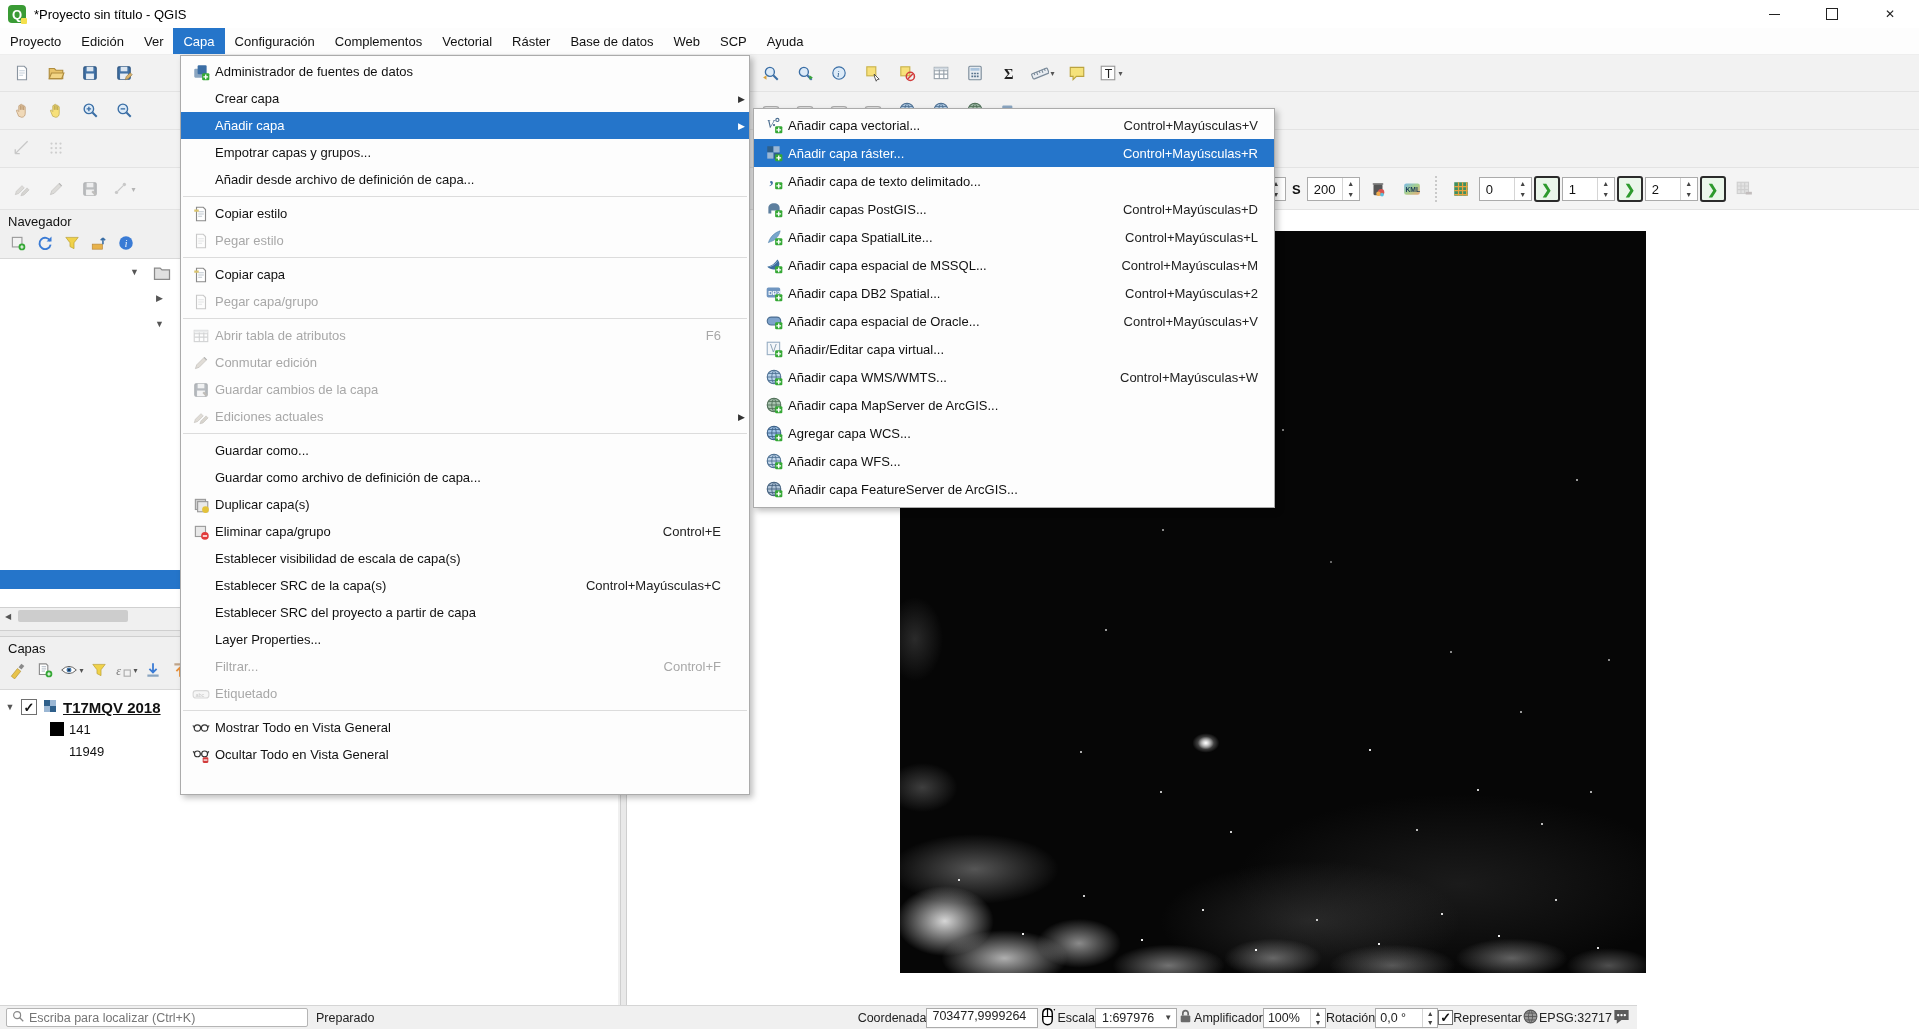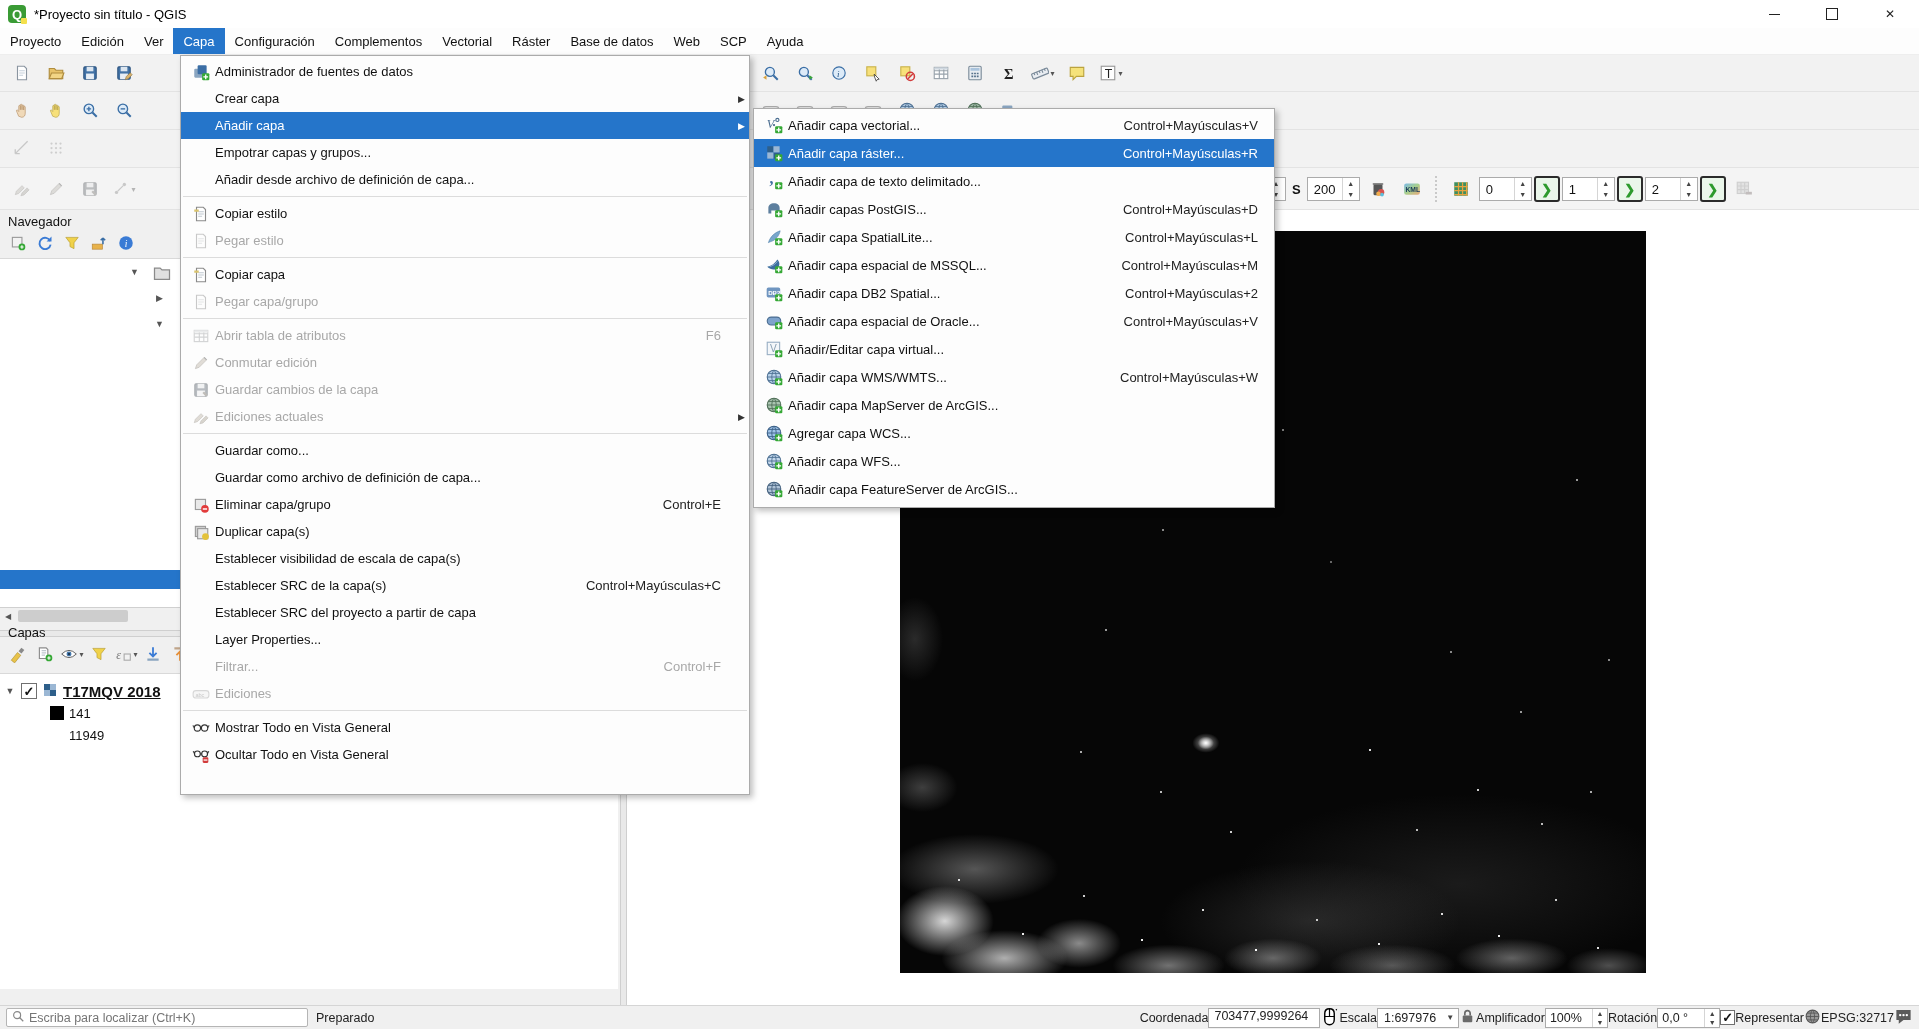--- a/index.html
+++ b/index.html
@@ -72,21 +72,21 @@
   .panel-title { font-size:13px; color:#111; padding:4px 8px 2px 8px; }
   .ptools { display:flex; align-items:center; gap:3px; padding:1px 4px 3px 6px; }
   .ptools .tbtn { width:24px; height:22px; }
   .nav-tree { position:absolute; left:0; top:48px; width:618px; height:349px; background:#fff; border-top:1px solid #d9d9d9; }
   .tree-glyph { position:absolute; font-size:9px; color:#555; }
   .sel-bar { position:absolute; left:0; top:360px; width:618px; height:19px; background:#2575ca; }
   .hscroll { position:absolute; left:0; top:397px; width:618px; height:17px; background:#f0f0f0; border-top:1px solid #d0d0d0; display:flex; align-items:center; }
   .harrow { width:16px; height:16px; display:flex; align-items:center; justify-content:center; font-size:8px; color:#555; background:#f0f0f0; }
   .hthumb { width:110px; height:12px; background:#cdcdcd; border-radius:2px; margin-left:2px; }
   .panel-divider { position:absolute; left:0; top:420px; width:620px; height:7px; background:#e9e9e9; border-top:1px solid #cfcfcf; border-bottom:1px solid #cfcfcf; }
-  .capas { position:absolute; left:0; top:411px; width:620px; height:368px; }
+  .capas { position:absolute; left:0; top:427px; width:620px; height:368px; }
   .layer-tree { position:absolute; left:0; top:52px; width:618px; height:316px; background:#fff; border-top:1px solid #d9d9d9; padding:6px 4px; }
   .lrow { display:flex; align-items:center; height:22px; gap:5px; }
   .lrow .exp { font-size:9px; color:#555; width:12px; text-align:center; }
   .cb { width:16px; height:16px; background:#fff; border:1px solid #707070; display:flex; align-items:center; justify-content:center; font-size:13px; font-weight:bold; color:#111; }
   .layer-name { font-weight:bold; text-decoration:underline; font-size:15px; }
   .swatch { width:14px; height:14px; display:inline-block; }
   .sw-black { background:#000; }
   .sw-white { background:#fff; }
   .child { margin-left:46px; }
 
@@ -100,21 +100,21 @@
   .mil { flex:1; white-space:nowrap; overflow:hidden; }
   .mis { margin:0 12px 0 20px; color:#222; white-space:nowrap; }
   .mia { width:12px; font-size:9px; color:#333; text-align:right; flex:none; }
   .mi.hl { background:#2575ca; color:#fff; }
   .mi.hl .mis, .mi.hl .mia { color:#fff; }
   .mi.disabled .mil, .mi.disabled .mis { color:#a8a8a8; }
   .mi.disabled .mic { opacity:.45; filter:grayscale(80%); }
   .msep { height:1px; background:#dcdcdc; margin:3px 2px; }
 
   
-  .statusbar { position:absolute; left:0; top:1005px; width:1919px; height:24px; background:#f0f0f0; border-top:1px solid #d5d5d5; display:flex; align-items:center; font-size:12.5px; color:#222; padding:0 6px; gap:8px; }
+  .statusbar { position:absolute; left:0; top:1005px; width:1637px; height:24px; background:#f0f0f0; border-top:1px solid #d5d5d5; display:flex; align-items:center; font-size:12.5px; color:#222; padding:0 6px; gap:8px; }
   .locator { width:302px; height:19px; background:#fff; border:1px solid #b5b5b5; border-radius:2px; display:flex; align-items:center; padding:0 4px; gap:4px; }
   .locator input { border:none; outline:none; flex:1; font-size:12.5px; font-family:"Liberation Sans",sans-serif; color:#333; background:transparent; }
   .sb-right { margin-left:auto; display:flex; align-items:center; }
   .sb-input { height:20px; background:#fff; border:1px solid #ababab; display:flex; align-items:flex-start; padding:0 5px; font-size:12.5px; }
   .sb-spin { height:20px; }
   .sb-spin .spinval { font-size:12.5px; padding:0 4px; min-width:46px; }
   .sb-spin .spinarr { height:18px; width:15px; }
   .combo { height:20px; background:#fff; border:1px solid #ababab; display:flex; align-items:center; }
   .combo .cval { padding:0 6px; min-width:62px; }
   .combo .carr { width:16px; font-size:8px; color:#444; text-align:center; }
@@ -892,39 +892,39 @@
     </div>
     <div class="mi">
       <span class="mic icon-slot"></span>
       <span class="mil">Guardar como archivo de definición de capa...</span>
       <span class="mis"></span>
       <span class="mia mi-arrow" style="visibility: hidden;">▶</span>
     </div>
     <div class="mi">
       <span class="mic icon-slot">
         <svg width="18" height="18" viewBox="0 0 16 16">
+          <rect x="3" y="3" width="9" height="9" fill="#cfcfcf" stroke="#9a9a9a"></rect>
+          <rect x="5" y="5" width="9" height="9" fill="#e9e9e9" stroke="#9a9a9a"></rect>
+          <circle cx="12" cy="12" r="3" fill="#e3c23a"></circle>
+        </svg>
+      </span>
+      <span class="mil">Duplicar capa(s)</span>
+      <span class="mis"></span>
+      <span class="mia mi-arrow" style="visibility: hidden;">▶</span>
+    </div>
+    <div class="mi">
+      <span class="mic icon-slot">
+        <svg width="18" height="18" viewBox="0 0 16 16">
           <rect x="3" y="3" width="9" height="9" fill="#e9e9e9" stroke="#9a9a9a"></rect>
           <circle cx="11.5" cy="11.5" r="3.4" fill="#e23b3b"></circle>
           <rect x="9.6" y="10.9" width="3.8" height="1.3" fill="#fff"></rect>
         </svg>
       </span>
       <span class="mil">Eliminar capa/grupo</span>
       <span class="mis">Control+E</span>
-      <span class="mia mi-arrow" style="visibility: hidden;">▶</span>
-    </div>
-    <div class="mi">
-      <span class="mic icon-slot">
-        <svg width="18" height="18" viewBox="0 0 16 16">
-          <rect x="3" y="3" width="9" height="9" fill="#cfcfcf" stroke="#9a9a9a"></rect>
-          <rect x="5" y="5" width="9" height="9" fill="#e9e9e9" stroke="#9a9a9a"></rect>
-          <circle cx="12" cy="12" r="3" fill="#e3c23a"></circle>
-        </svg>
-      </span>
-      <span class="mil">Duplicar capa(s)</span>
-      <span class="mis"></span>
       <span class="mia mi-arrow" style="visibility: hidden;">▶</span>
     </div>
     <div class="mi">
       <span class="mic icon-slot"></span>
       <span class="mil">Establecer visibilidad de escala de capa(s)</span>
       <span class="mis"></span>
       <span class="mia mi-arrow" style="visibility: hidden;">▶</span>
     </div>
     <div class="mi">
       <span class="mic icon-slot"></span>
@@ -950,21 +950,21 @@
       <span class="mis">Control+F</span>
       <span class="mia mi-arrow" style="visibility: hidden;">▶</span>
     </div>
     <div class="mi disabled">
       <span class="mic icon-slot">
         <svg width="18" height="18" viewBox="0 0 16 16">
           <rect x="1" y="5" width="14" height="6.5" rx="2.5" fill="#efefef" stroke="#aaa"></rect>
           <text x="3" y="10.3" font-size="5" fill="#888" font-family="Liberation Sans">abc</text>
         </svg>
       </span>
-      <span class="mil">Ediciones</span>
+      <span class="mil">Etiquetado</span>
       <span class="mis"></span>
       <span class="mia mi-arrow" style="visibility: hidden;">▶</span>
     </div>
     <div class="msep"></div>
     <div class="mi">
       <span class="mic icon-slot">
         <svg width="18" height="18" viewBox="0 0 16 16">
           <circle cx="4.8" cy="8" r="2.8" fill="none" stroke="#333"></circle>
           <circle cx="11.2" cy="8" r="2.8" fill="none" stroke="#333"></circle>
           <path d="M7.6 8h.8M2 8c0-1.4-.6-2-1.4-2M14 8c0-1.4.6-2 1.4-2" stroke="#333" fill="none"></path>

